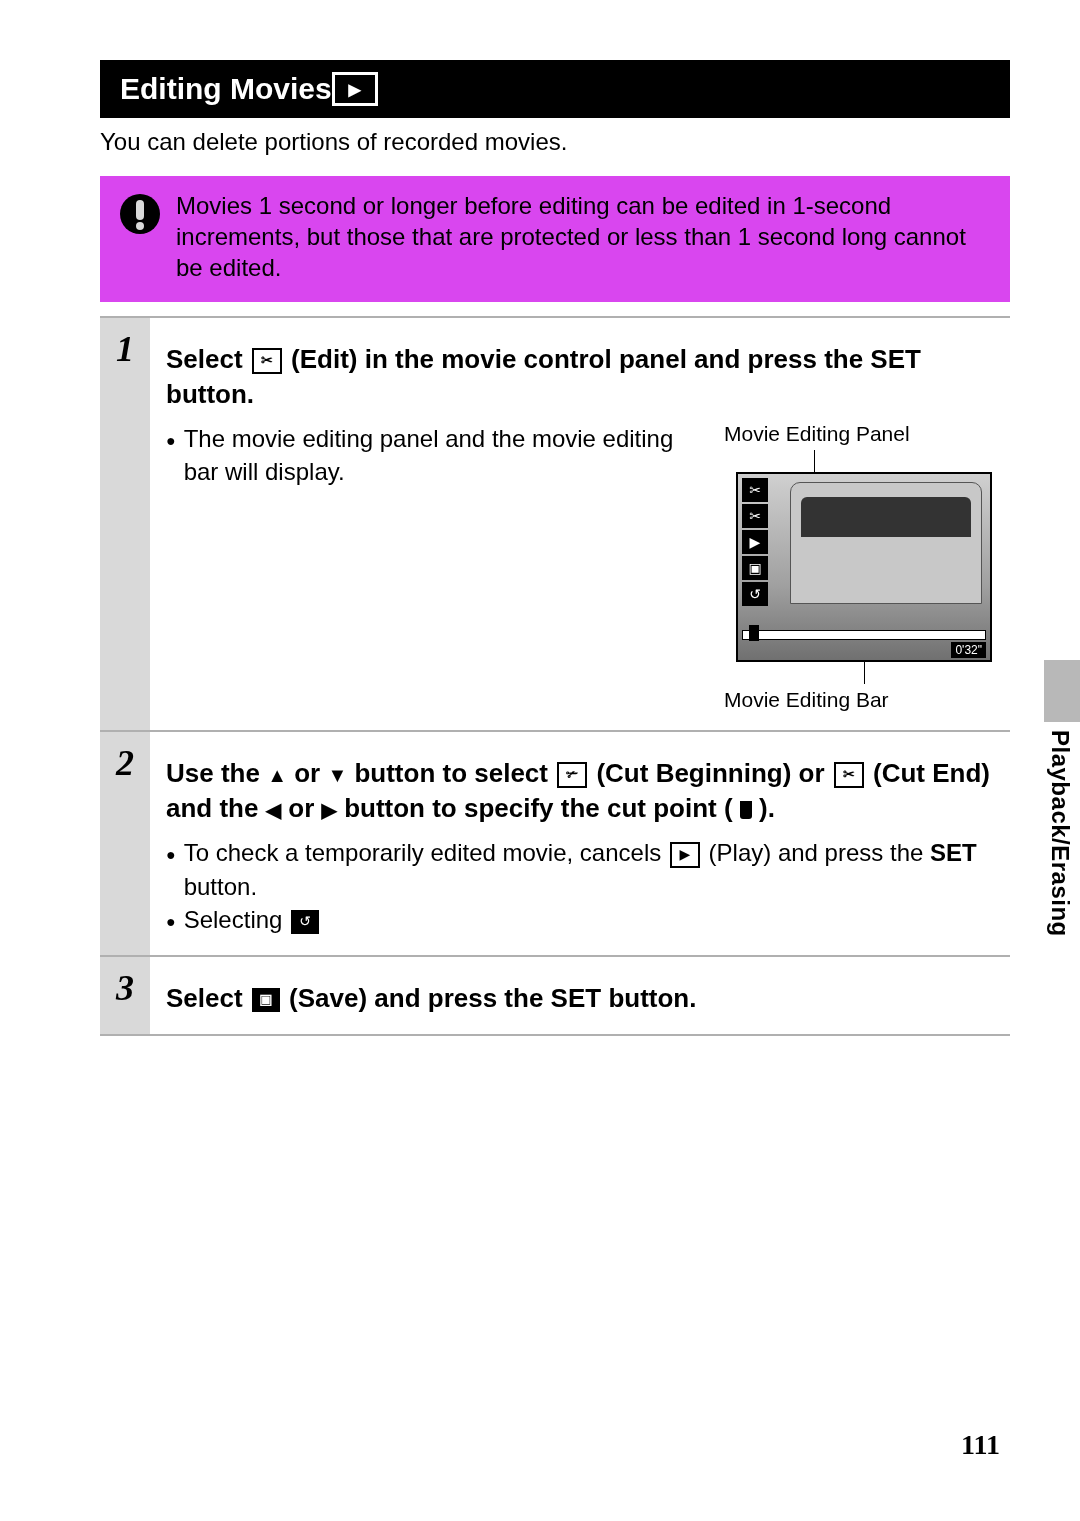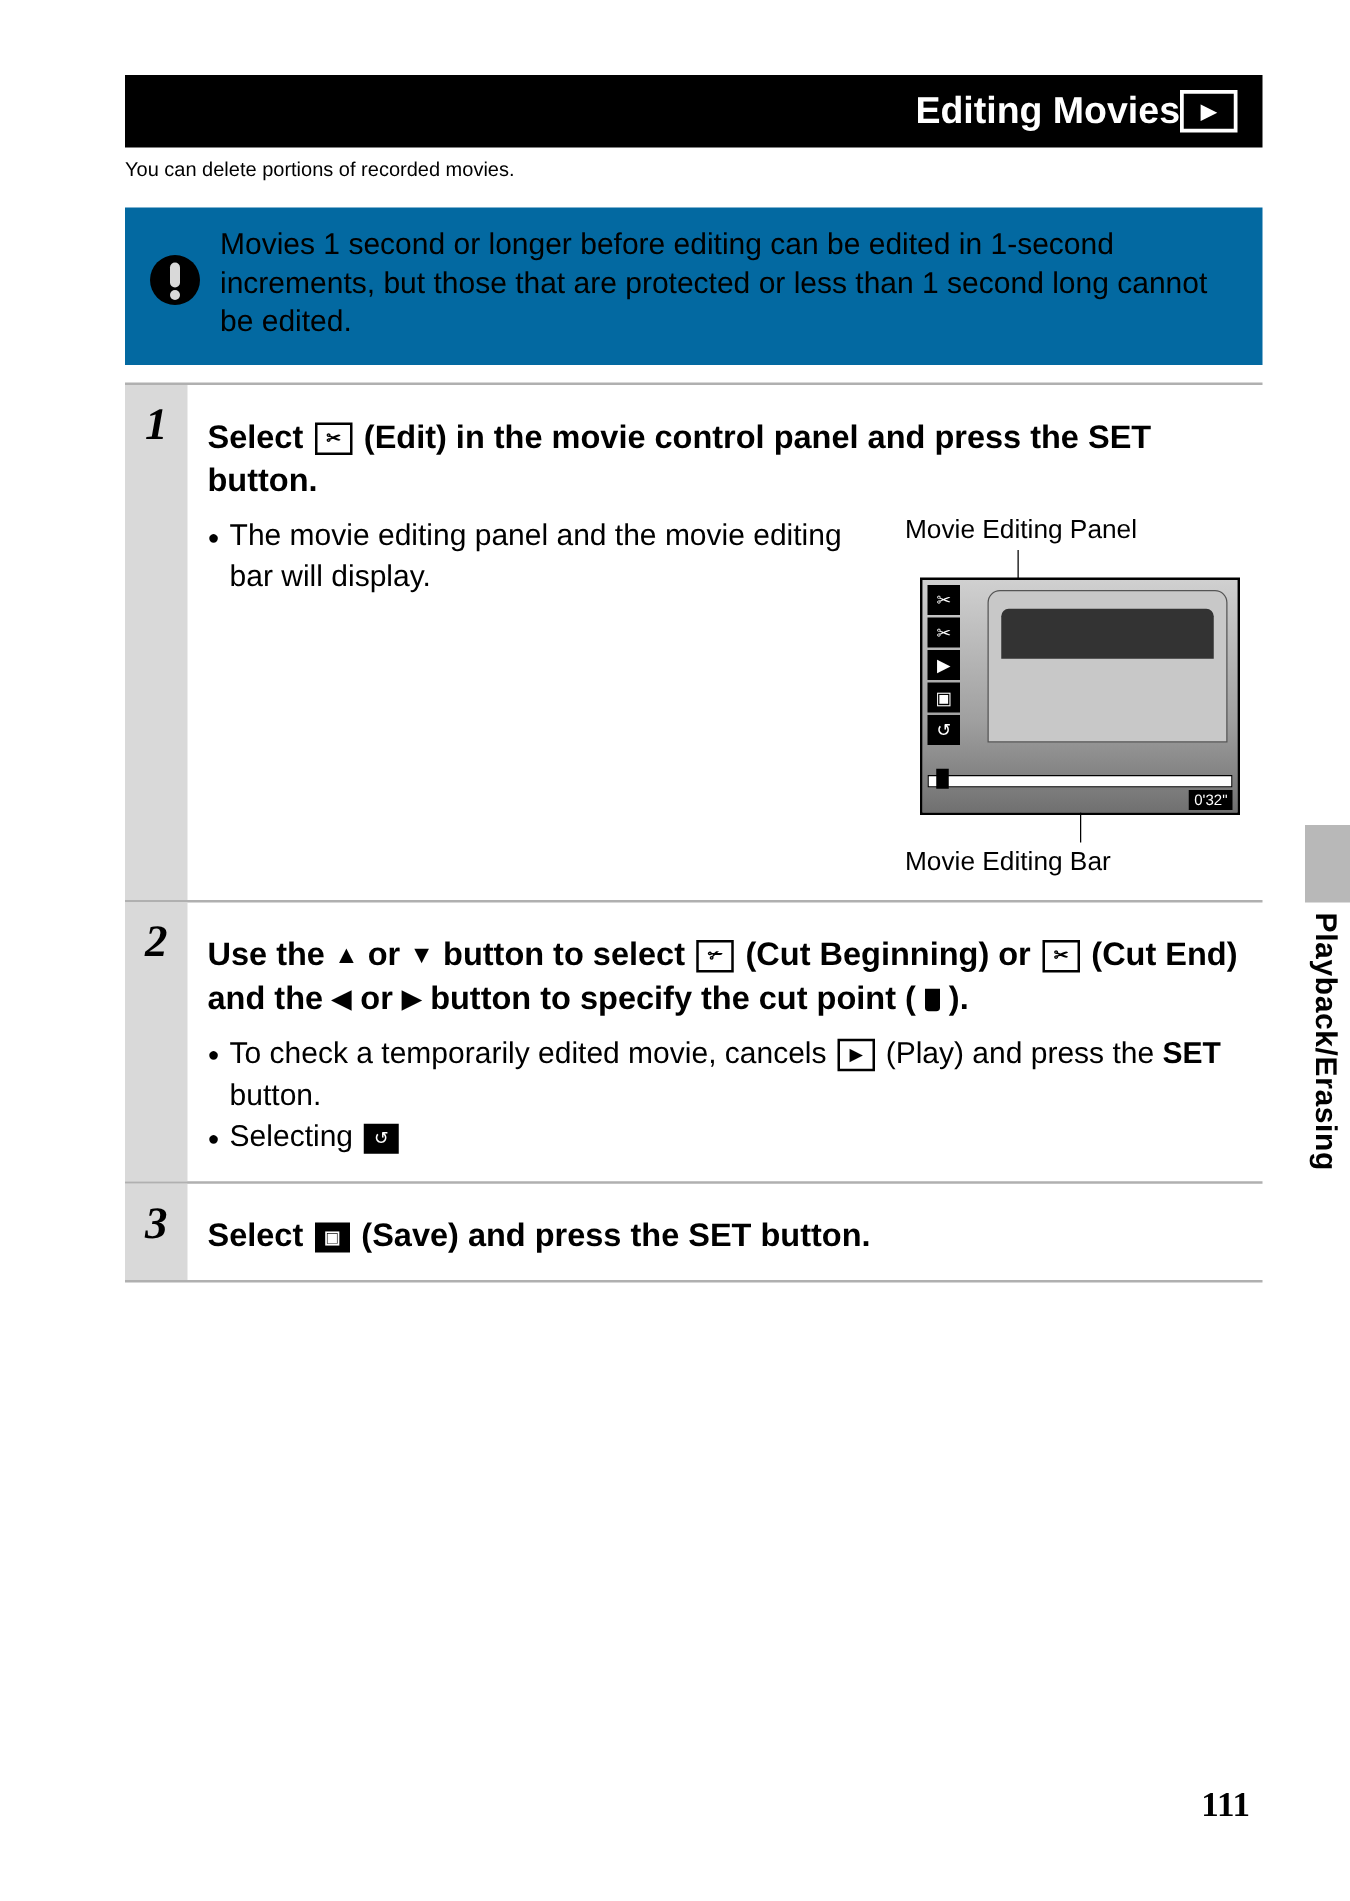--- a/index.html
+++ b/index.html
@@ -15,46 +15,45 @@
   .page {
     padding: 60px 70px 60px 100px;
     position: relative;
     box-sizing: border-box;
     height: 100%;
   }
   .title-bar {
     background: #000;
     color: #fff;
     display: flex;
-    justify-content: flex-end;
+    justify-content: flex-start;
     align-items: center;
     padding: 12px 20px;
     font-size: 30px;
     font-weight: 900;
   }
   .playback-box {
     border: 3px solid #fff;
     width: 40px;
     height: 28px;
     display: flex;
     align-items: center;
     justify-content: center;
   }
   .intro {
-    font-size: 16px;
+    font-size: 24px;
     margin: 10px 0 20px 0;
   }
   .warning-box {
-    background: #0369a1;
+    background: #d946ef;
     display: flex;
     padding: 14px 18px 18px 18px;
     gap: 14px;
     font-size: 24px;
     line-height: 1.3;
-    align-items: center;
   }
   .warn-icon {
     font-size: 44px;
     font-weight: 900;
     line-height: 1;
     flex-shrink: 0;
     margin-top: 2px;
   }
   .steps {
     margin-top: 14px;

